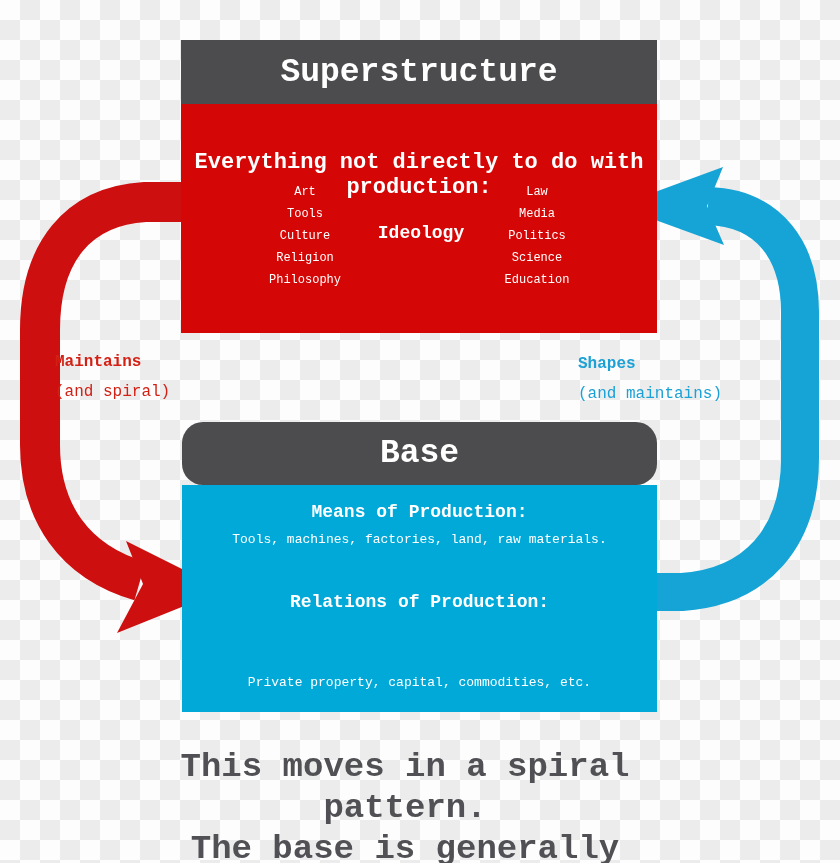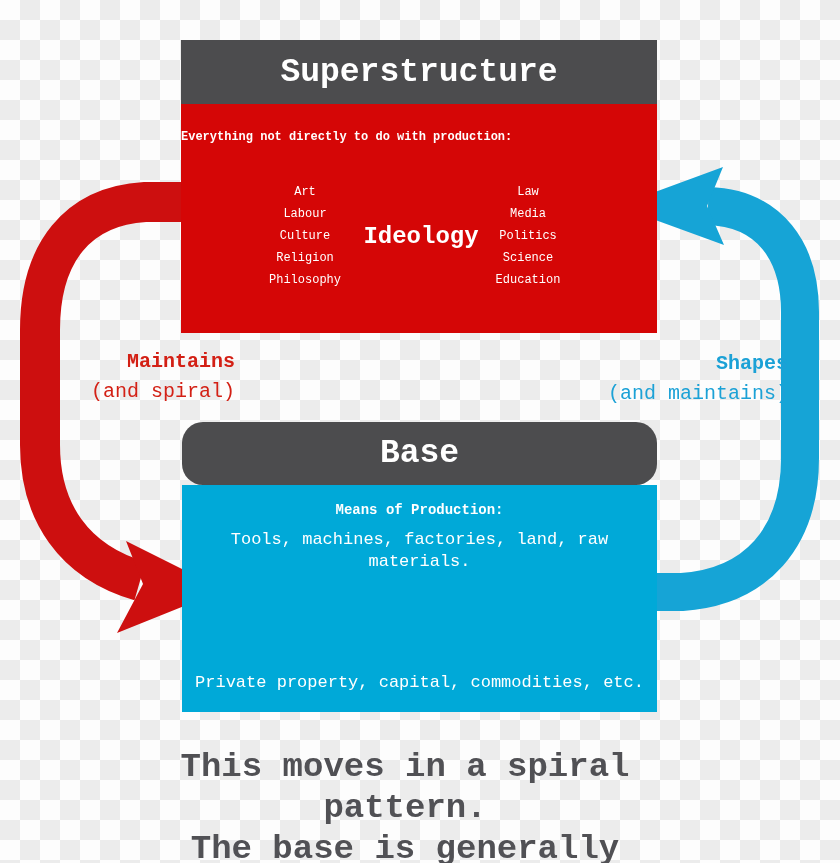--- a/index.html
+++ b/index.html
@@ -12,37 +12,37 @@
   .box{position:absolute;}
   .box-header{
     position:absolute;left:0;top:0;width:100%;
     background:#4c4c4e;color:#fff;font-weight:bold;font-size:33px;
     display:flex;align-items:center;justify-content:center;
   }
   .box-body{position:absolute;left:0;width:100%;color:#fff;}
   .superstructure{left:181px;top:40px;width:476px;height:293px;}
   .superstructure .box-header{height:64px;}
   .superstructure .box-body{top:64px;height:229px;background:#d50606;}
-  .intro{position:absolute;left:0;top:26px;width:100%;text-align:left;font-size:12px;font-weight:bold;}
+  .intro{position:absolute;left:0;top:46px;width:100%;text-align:center;font-size:22px;font-weight:bold;}
   .col{position:absolute;text-align:center;font-size:12px;line-height:22px;}
   .col-left{left:39px;top:77px;width:170px;}
-  .col-right{left:262px;top:77px;width:170px;}
-  .ideology{position:absolute;left:165px;top:119px;width:150px;text-align:center;font-size:24px;font-weight:bold;}
+  .col-right{left:271px;top:77px;width:170px;}
+  .ideology{position:absolute;left:165px;top:119px;width:150px;text-align:center;font-size:18px;font-weight:bold;}
   .base{left:182px;top:422px;width:475px;height:290px;}
   .base .box-header{height:63px;border-radius:21px;}
   .base .box-body{top:63px;height:227px;background:#00a9d8;}
   .b-line{position:absolute;left:0;width:100%;text-align:center;}
-  .b-head{font-size:14px;font-weight:bold;}
-  .b-text{font-size:17px;line-height:22px;}
+  .b-head{font-size:18px;font-weight:bold;}
+  .b-text{font-size:13px;line-height:22px;}
   .means-head{top:17px;}
   .means-text{top:44px;}
   .rel-head{top:107px;}
   .rel-text{top:135px;}
   .rel-extra{top:187px;}
-  .side-label{position:absolute;text-align:right;line-height:30px;font-size:20px;}
+  .side-label{position:absolute;text-align:left;line-height:30px;font-size:16px;}
   .side-label .main{font-weight:bold;display:block;}
   .side-label .sub{display:block;}
   .label-left{left:55px;top:347px;width:180px;color:#d32015;}
   .label-right{left:578px;top:349px;width:210px;color:#1ba1d6;}
   .caption{
     position:absolute;left:150px;top:747px;width:510px;text-align:center;
     color:#515155;font-weight:bold;font-size:34px;line-height:41px;
   }
   .caption span{display:block;}
 </style>
@@ -63,21 +63,21 @@
       <polygon points="617,206 723,167 707,206 724,245" fill="#16a4d6"></polygon>
     </g>
   </svg>
 
   <div class="box superstructure">
     <div class="box-header">Superstructure</div>
     <div class="box-body">
       <div class="intro">Everything not directly to do with production:</div>
       <div class="col col-left">
         <span>Art</span><br>
-        <span>Labour</span><br>
+        <span>Tools</span><br>
         <span>Culture</span><br>
         <span>Religion</span><br>
         <span>Philosophy</span>
       </div>
       <div class="ideology">Ideology</div>
       <div class="col col-right">
         <span>Law</span><br>
         <span>Media</span><br>
         <span>Politics</span><br>
         <span>Science</span><br>
@@ -93,20 +93,21 @@
   <div class="side-label label-right">
     <span class="main">Shapes</span>
     <span class="sub">(and maintains)</span>
   </div>
 
   <div class="box base">
     <div class="box-header">Base</div>
     <div class="box-body">
       <div class="b-line b-head means-head">Means of Production:</div>
       <div class="b-line b-text means-text">Tools, machines, factories, land, raw materials.</div>
+      <div class="b-line b-head rel-head">Relations of Production:</div>
       <div class="b-line b-text rel-extra">Private property, capital, commodities, etc.</div>
     </div>
   </div>
 
   <div class="caption">
     <span>This moves in a spiral pattern.</span>
     <span>The base is generally dominant.</span>
   </div>
 
 </div>

